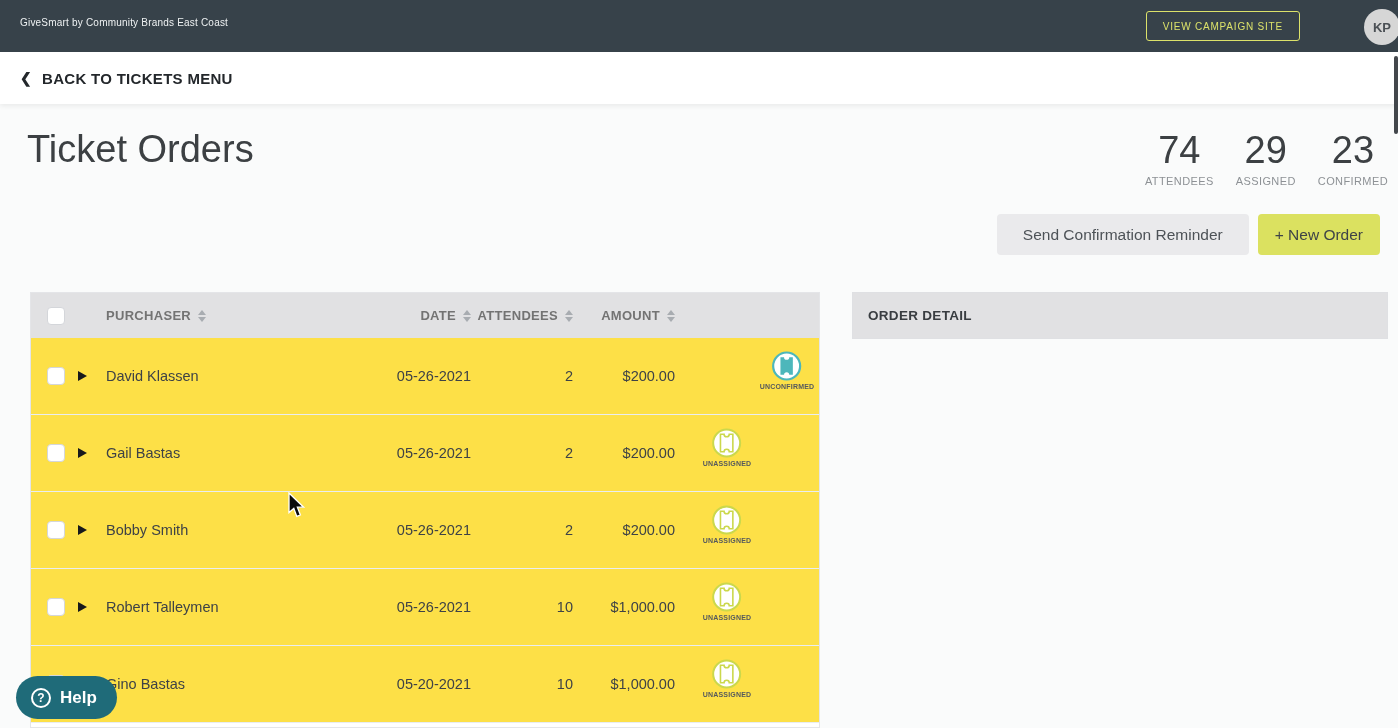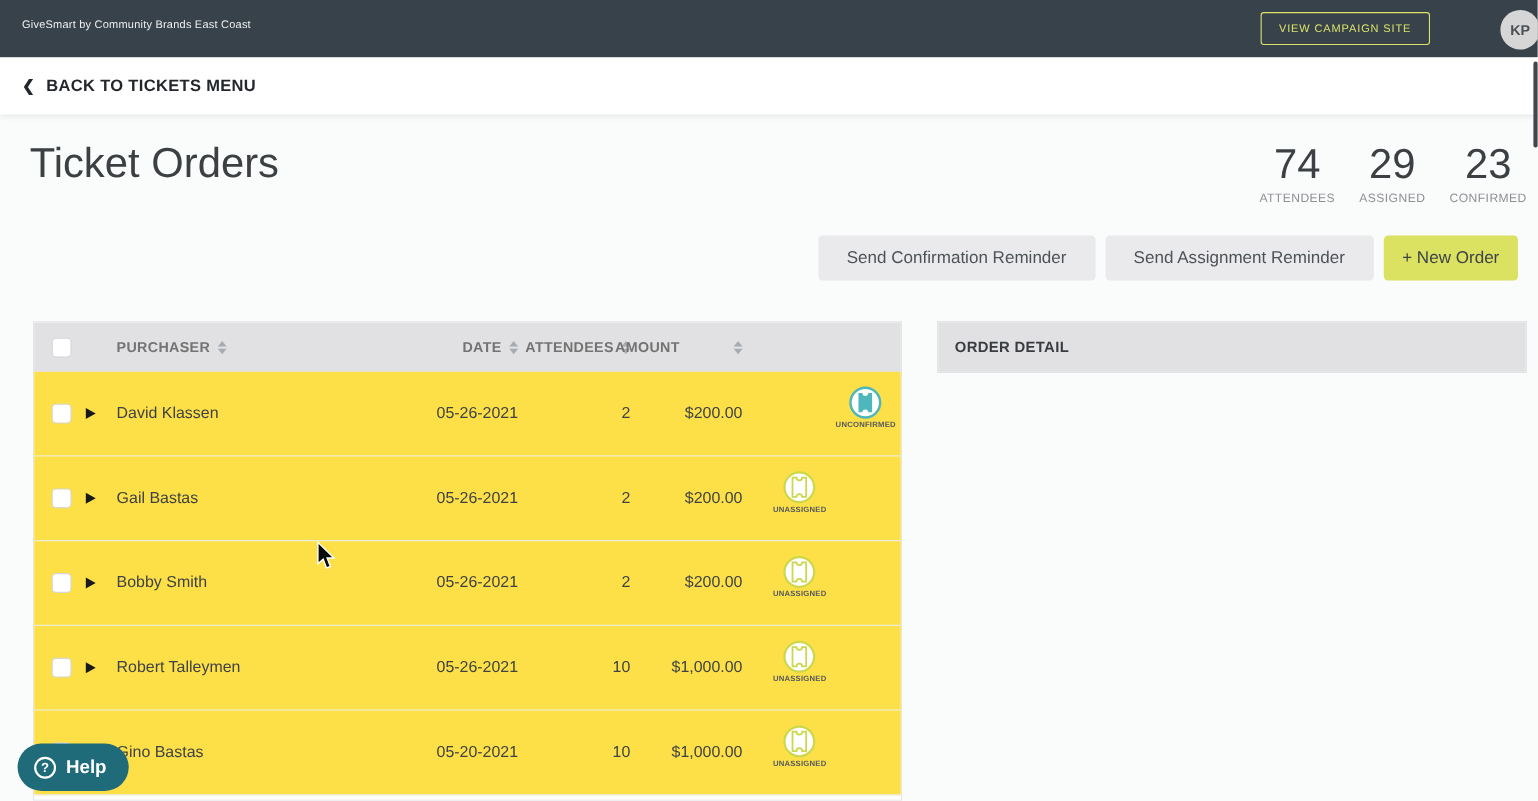--- a/index.html
+++ b/index.html
@@ -50,21 +50,21 @@
   .thead { height:45px; background:#e1e1e3; display:flex; align-items:center;
     font-size:13px; font-weight:700; color:#737373; letter-spacing:.3px; }
   .trow { height:77px; display:flex; align-items:center; border-bottom:1px solid #e9edf1;
     background:#fde047; font-size:14.5px; color:#3e4246; }
   .cell { display:flex; align-items:center; }
   .c-check { width:44px; padding-left:16px; }
   .c-arrow { width:31px; padding-left:3px; }
   .c-name { flex:1; }
   .c-date { width:150px; justify-content:flex-end; }
   .c-att { width:102px; justify-content:flex-end; }
-  .c-amt { width:102px; justify-content:flex-end;gap:42px; }
+  .c-amt { width:102px; justify-content:flex-end; }
   .c-status { width:144px; position:relative; height:100%; }
   .checkbox { width:18px; height:18px; background:#fff; border:1px solid #d4d6da; border-radius:4px; cursor:pointer; }
   .expand-icon { width:0; height:0; border-left:9px solid #17191c; border-top:5.5px solid transparent;
     border-bottom:5.5px solid transparent; cursor:pointer; }
   .sort { display:flex; flex-direction:column; gap:2px; margin-left:7px; }
   .sort b { display:block; width:0; height:0; border-left:4px solid transparent; border-right:4px solid transparent; }
   .sort .up { border-bottom:5px solid #a8acb1; }
   .sort .down { border-top:5px solid #a8acb1; }
 
   .status { position:absolute; top:12px; display:flex; flex-direction:column; align-items:center; transform:translateX(-50%); }
@@ -125,21 +125,20 @@
     <span class="stat-value">23</span>
     <span class="stat-label">CONFIRMED</span>
   </div>
 </div>
 
 <div class="toolbar-left">
 </div>
 
 <div class="toolbar-right">
   <button class="btn btn-gray">Send Confirmation Reminder</button>
-  <button class="btn btn-gray">Send Assignment Reminder</button>
   <button class="btn btn-accent">+ New Order</button>
 </div>
 
 <section class="table">
   <div class="thead">
     <div class="cell c-check">
         <div class="checkbox"></div>
       </div>
     <div class="cell c-arrow"></div>
     <div class="cell c-name">

